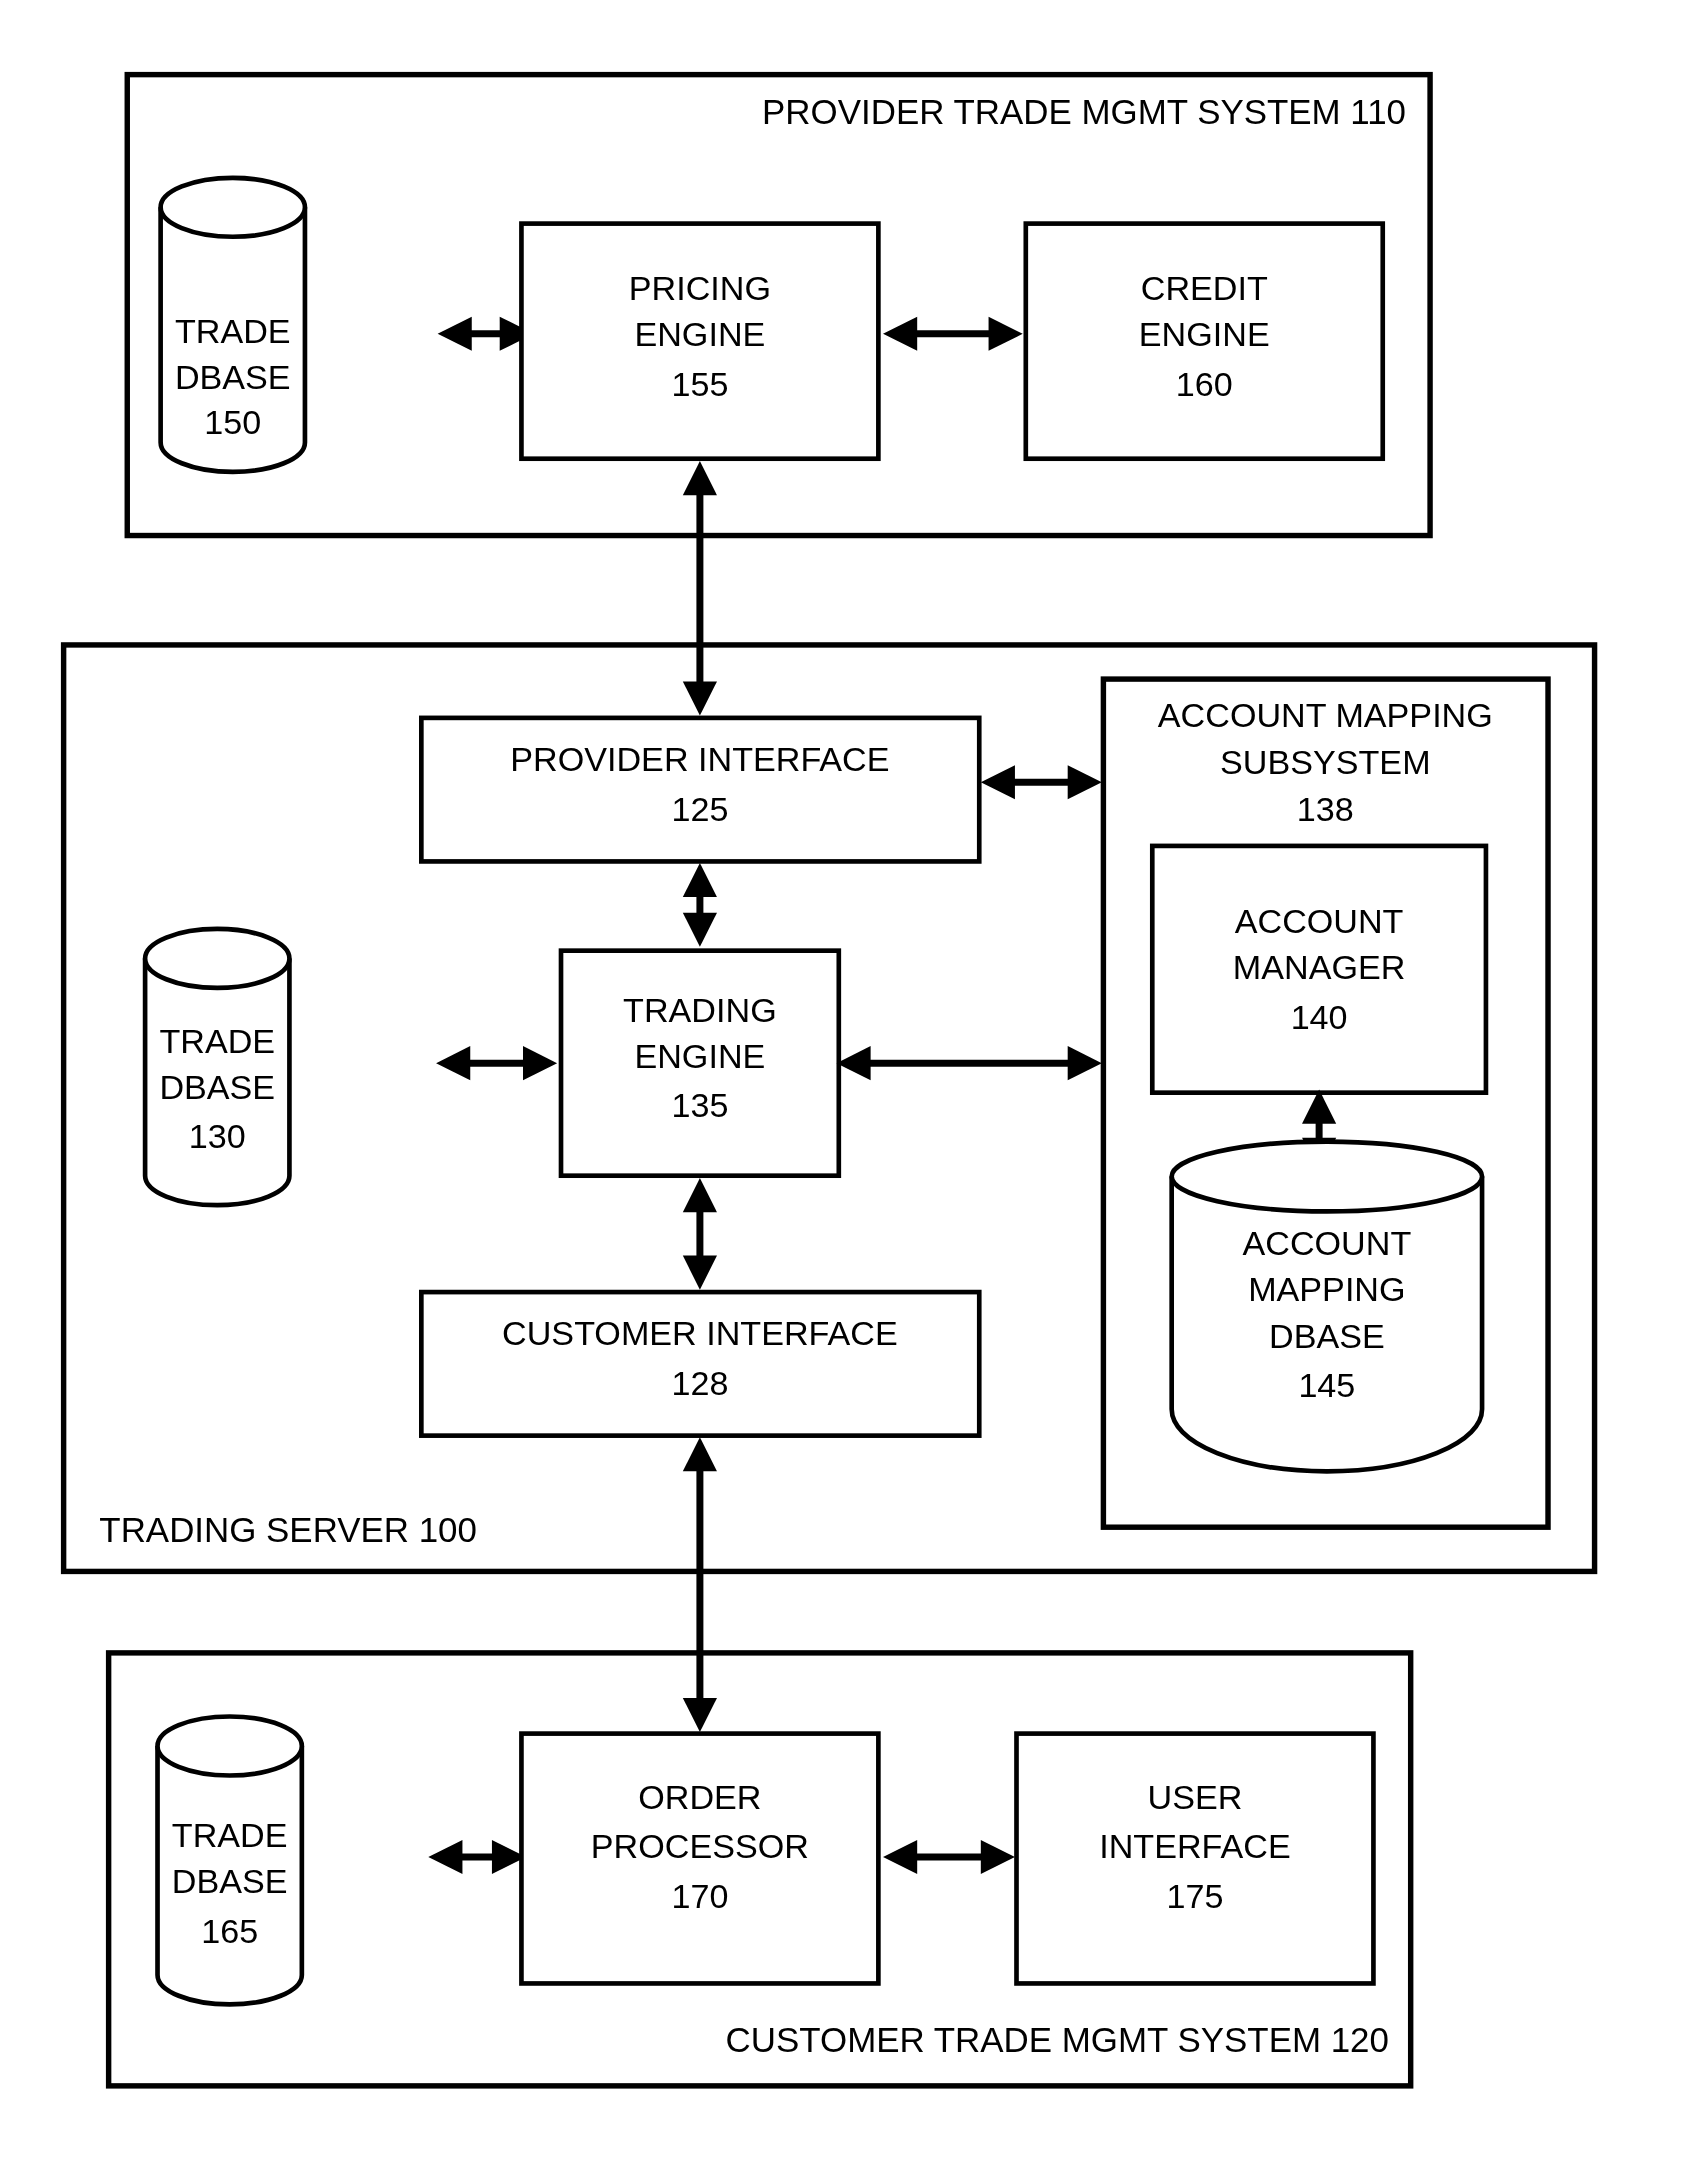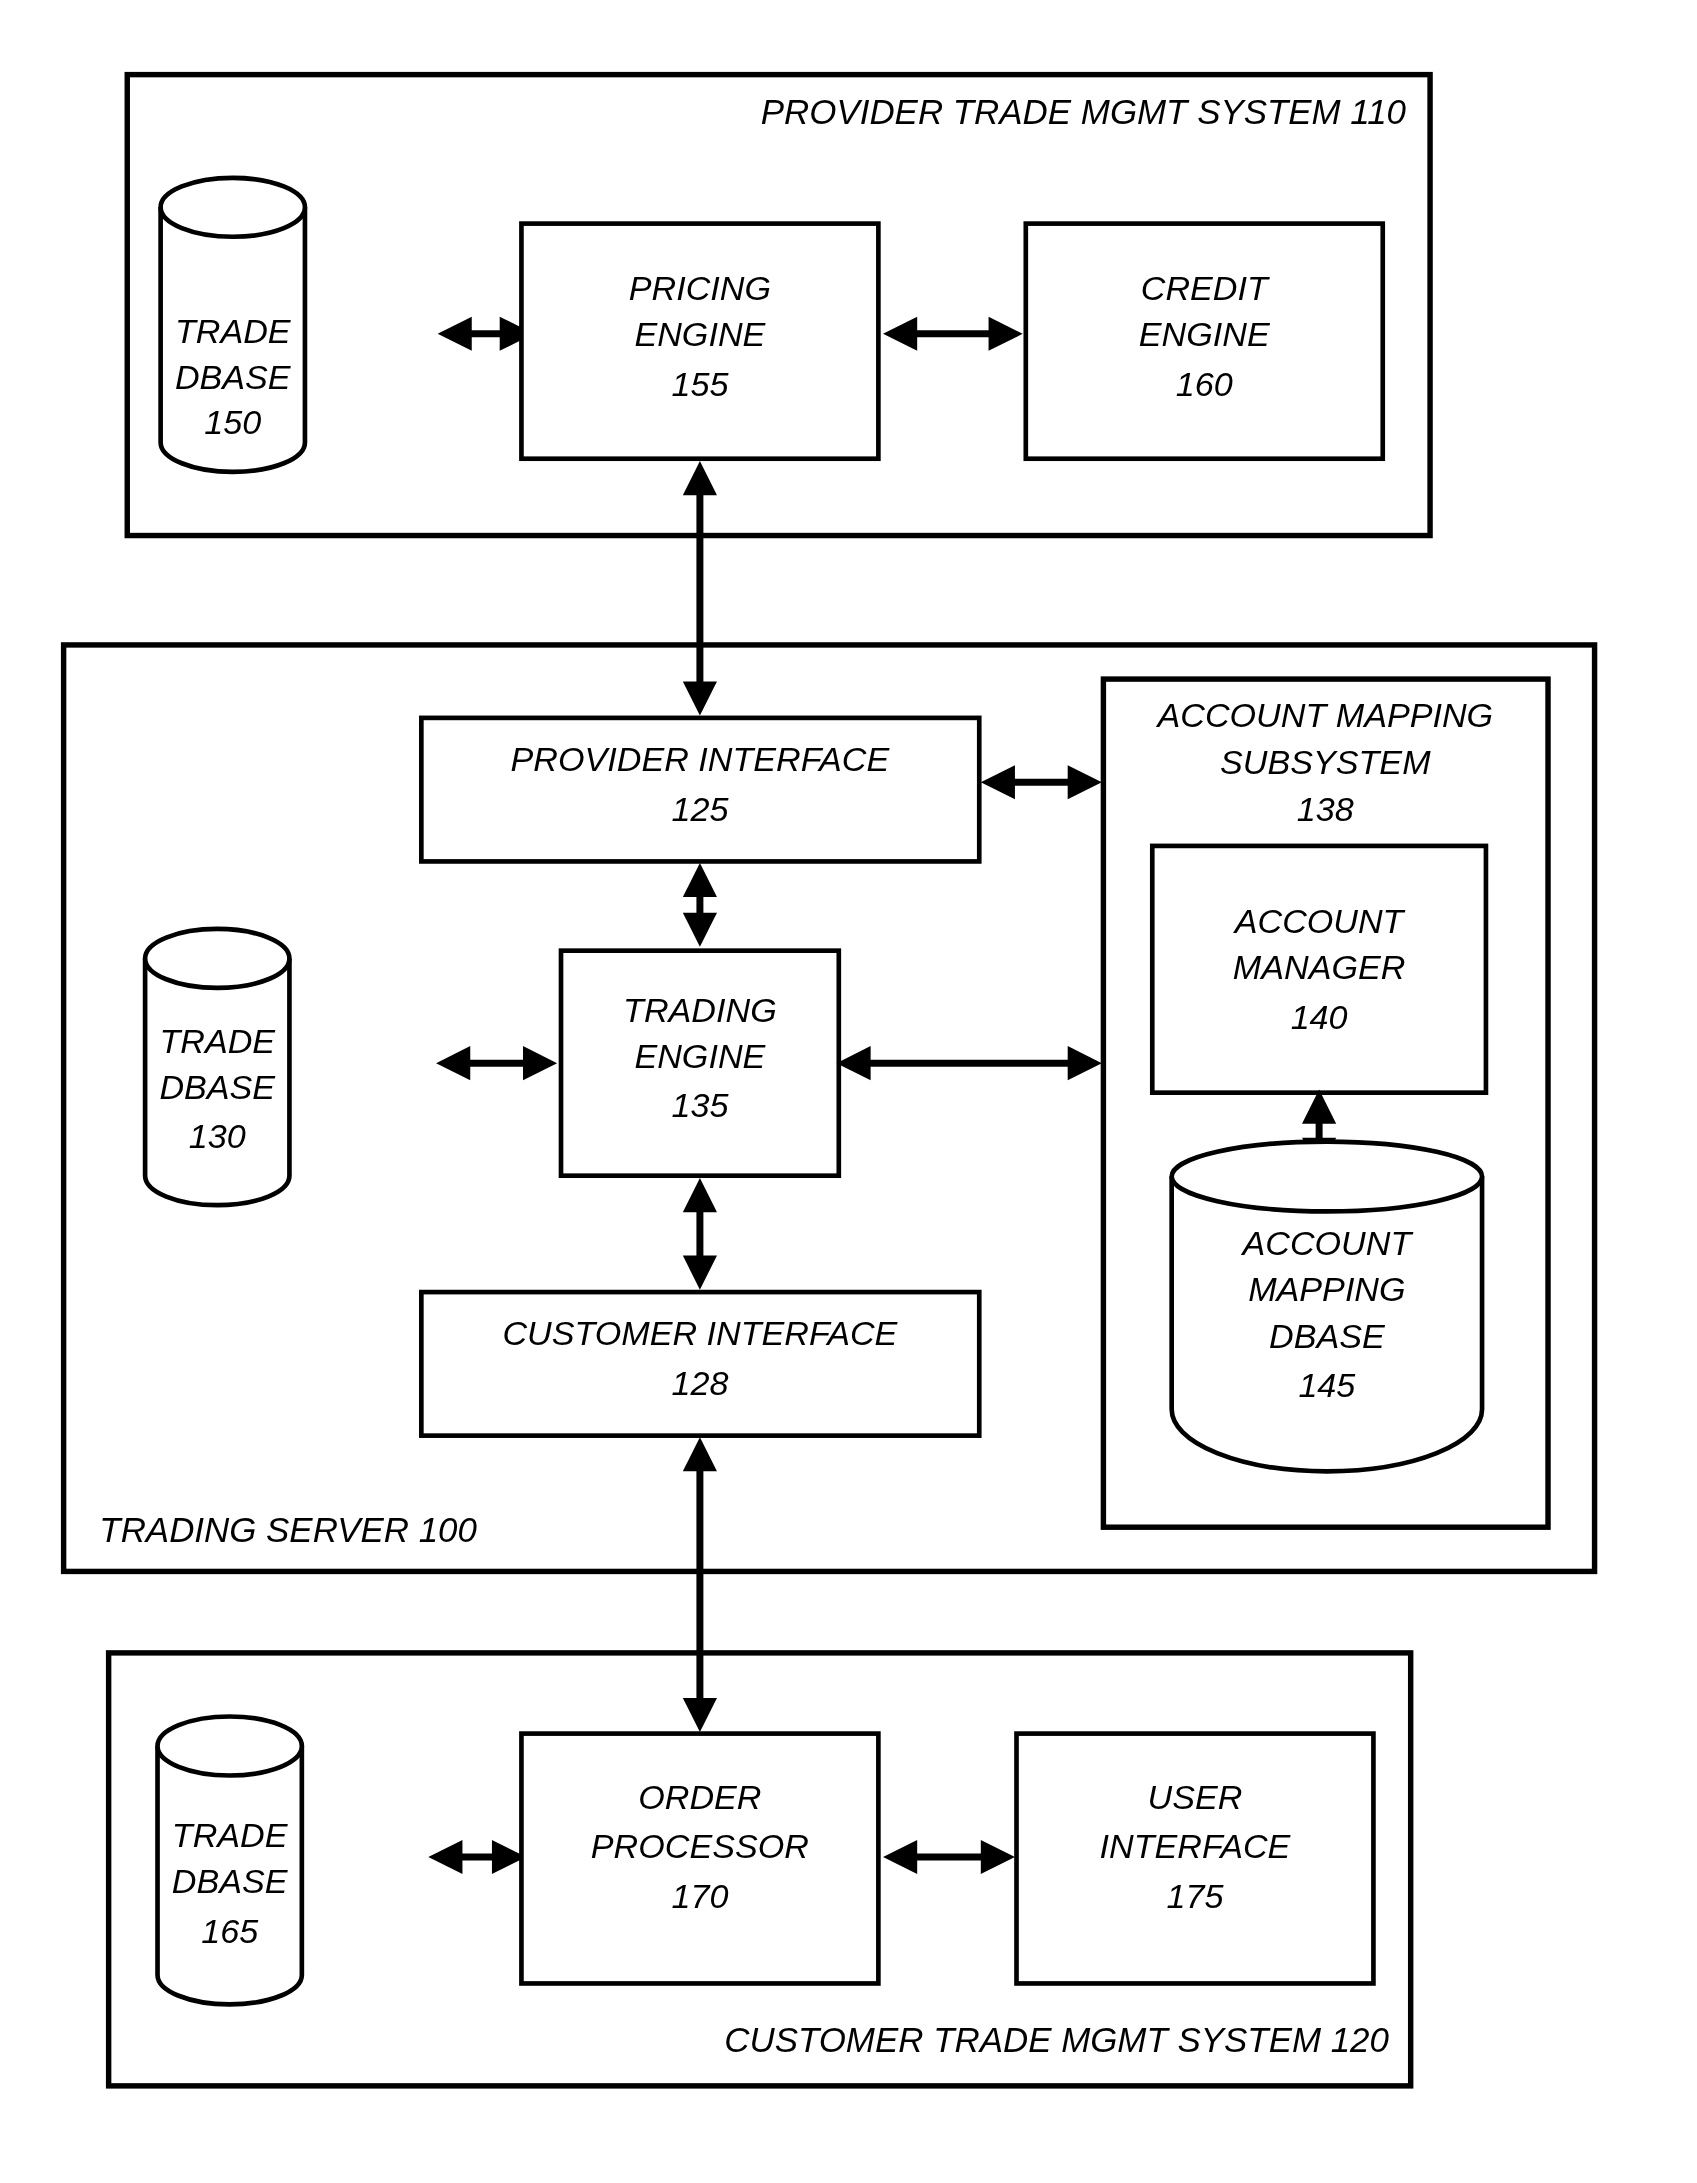--- a/index.html
+++ b/index.html
@@ -12,21 +12,20 @@
     width: 1697px;
     height: 2183px;
     font-family: "Liberation Sans", sans-serif;
     color: #000000;
     overflow: hidden;
   }
   #figure-root {
     position: relative;
     width: 1697px;
     height: 2183px;
-    font-style: italic;
   }
   svg#diagram {
     display: block;
     width: 1697px;
     height: 2183px;
   }
   .container-box {
     fill: none;
     stroke: #000000;
     stroke-width: 7;

